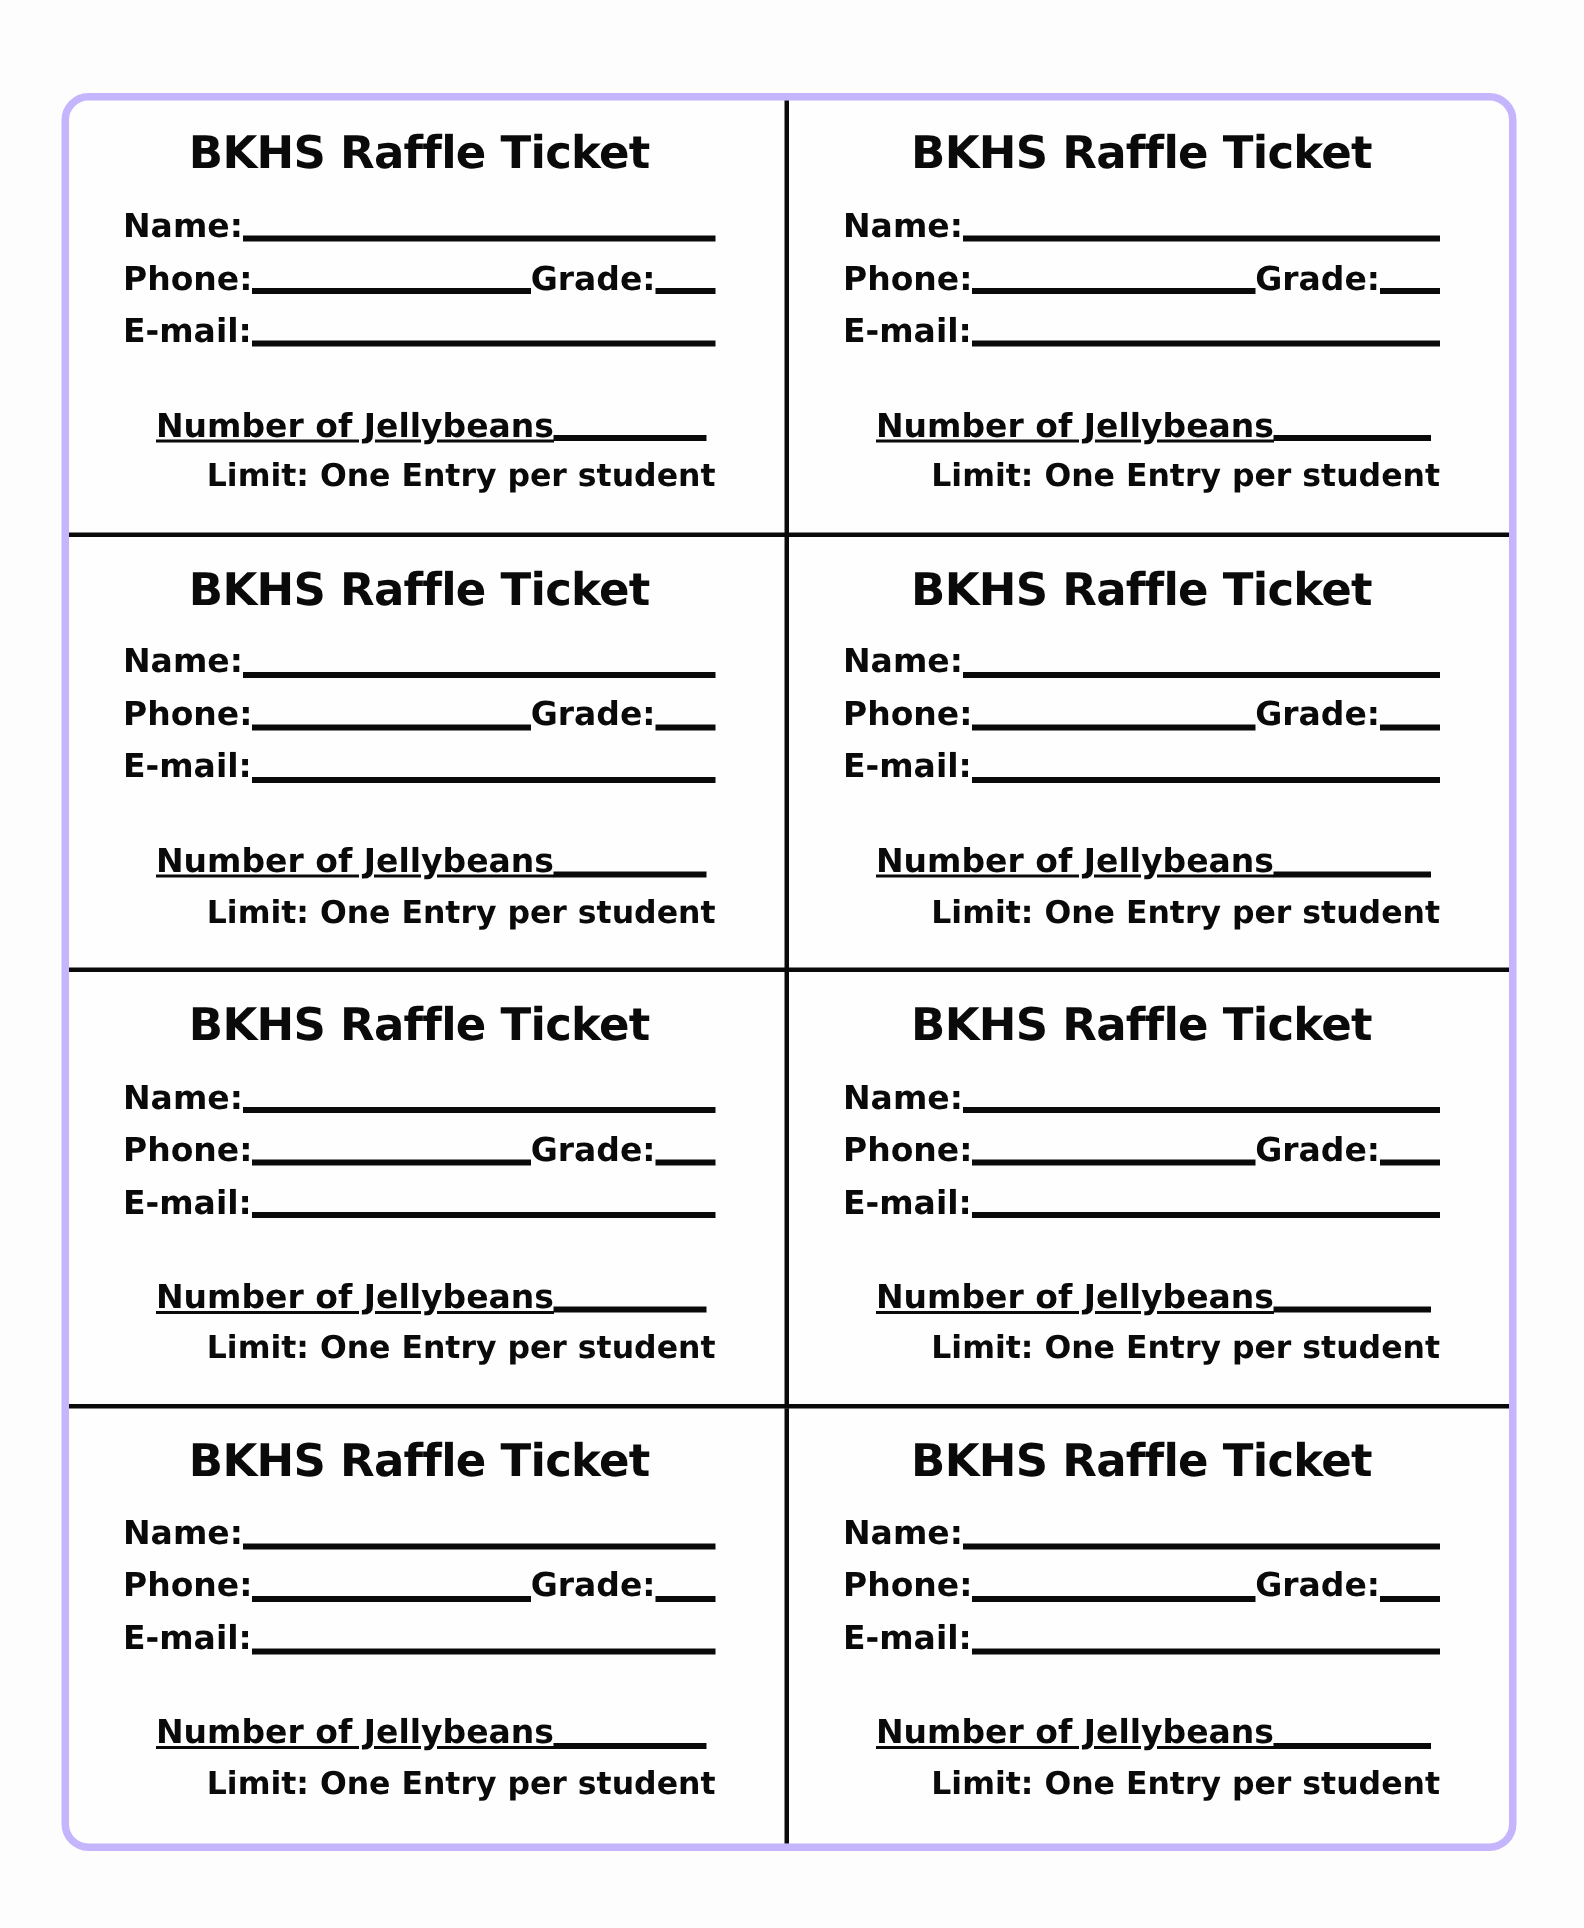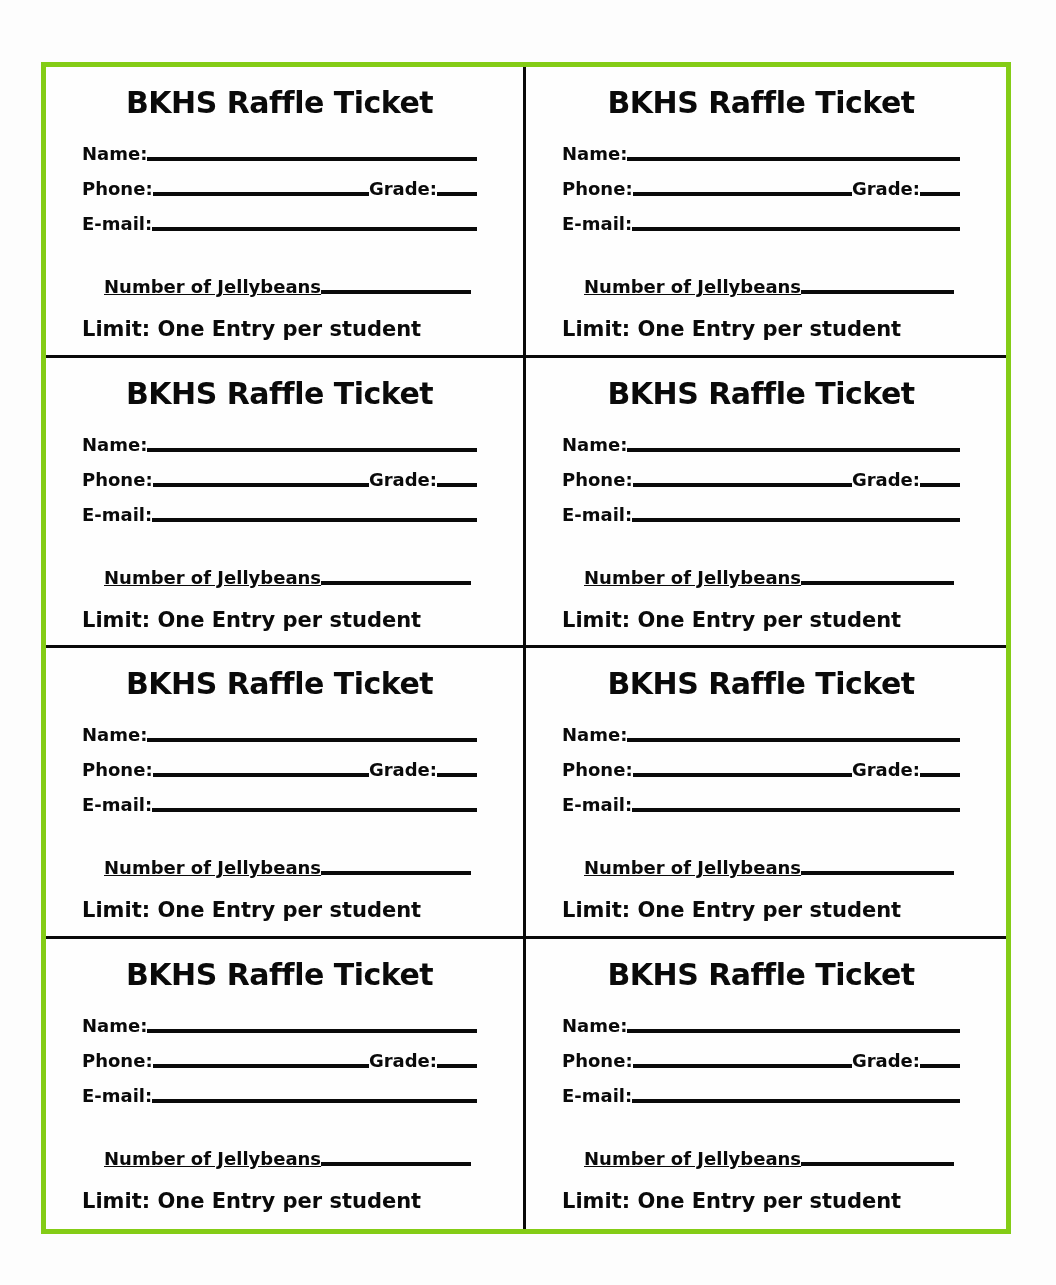--- a/index.html
+++ b/index.html
@@ -13,22 +13,22 @@
     position: relative;
     width: 1056px;
     height: 1285px;
   }
   .ticket-grid {
     position: absolute;
     left: 41px;
     top: 62px;
     width: 970px;
     height: 1172px;
-    border: 5px solid #84cc16;
-    border-radius: 0;
+    border: 5px solid #c4b5fd;
+    border-radius: 18px;
     display: grid;
     grid-template-columns: 1fr 1fr;
     grid-template-rows: 1fr 1fr 1fr 1fr;
     background: #fefefe;
   }
   .ticket {
     padding: 18px 46px 0 36px;
     overflow: hidden;
   }
   .ticket.col-left { border-right: 3px solid #0a0a0a; }
@@ -39,43 +39,43 @@
     font-size: 30px;
     font-weight: bold;
     letter-spacing: -0.5px;
     margin-bottom: 9px;
     white-space: nowrap;
   }
   .frow {
     display: flex;
     align-items: flex-end;
     height: 35px;
-    font-size: 18px;
+    font-size: 22px;
     font-weight: bold;
     white-space: nowrap;
   }
   .lbl { line-height: 1.1; }
   .blank-line {
     flex: 1;
     border-bottom: 4px solid #0a0a0a;
     margin-bottom: 3px;
     min-width: 10px;
   }
   .blank-line.short {
     flex: 0 0 40px;
   }
   .jelly-row {
     margin-top: 28px;
     padding-left: 22px;
     padding-right: 6px;
     text-decoration: underline;
   }
   .limit-row {
-    margin-top: 15px;
-    text-align: left;
+    margin-top: 3px;
+    text-align: right;
     font-size: 21px;
     font-weight: bold;
     line-height: 35px;
     white-space: nowrap;
   }
 </style>
 </head>
 <body>
 
 <div class="sheet">

